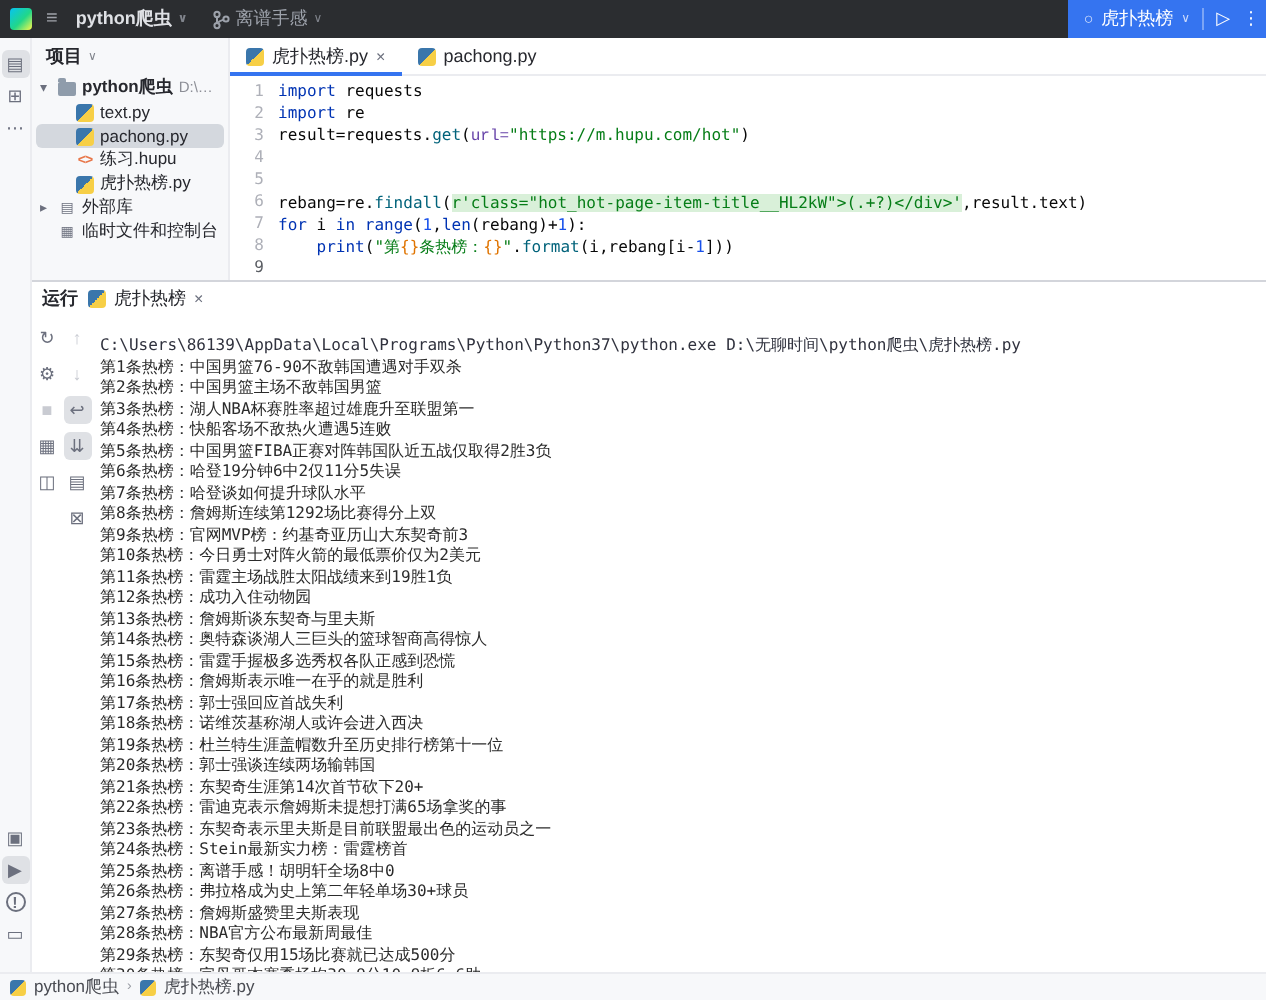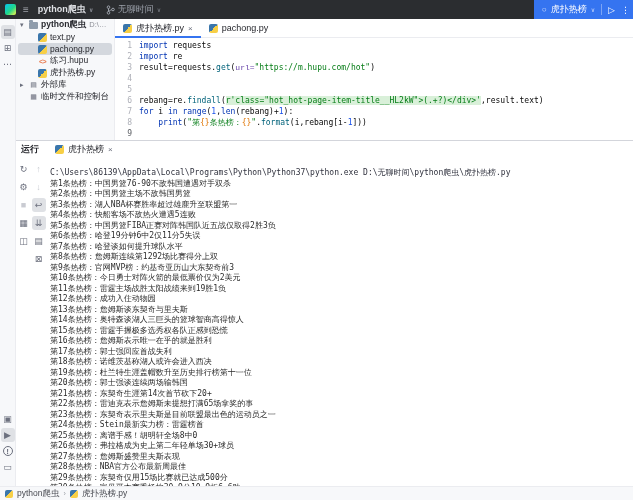--- a/index.html
+++ b/index.html
@@ -62,21 +62,21 @@
   .gutter .cur { color:#5a5d63; }
   .code-body { flex:1; white-space:pre; overflow:hidden; color:#080808; }
   .tok-kw { color:#0033b3; } .tok-builtin { color:#0033b3;margin-top:35px; }
   .tok-str { color:#067d17; } .tok-num { color:#1750eb; }
   .tok-meth { color:#00627a; } .tok-param { color:#6744a9;font-family:Liberation Mono, monospace; }
   .tok-fmt { color:#e07400; }
   .tok-strhl { color:#067d17; background:#d9f0d9; }
 
   
   .runpanel { flex:1; border-top:1px solid #d3d5db; background:#fff; display:flex; flex-direction:column; min-height:0; }
-  .run-header { height:17px; display:flex; align-items:center; font-size:9px; color:#27282e; padding-left:5px; gap:16px; flex:0 0 auto; }
+  .run-header { height:17px; display:flex; align-items:center; font-size:9px; color:#27282e; padding-left:5px; gap:5px; flex:0 0 auto; }
   .run-title { font-weight:bold; }
   .run-tab { display:flex; align-items:center; gap:4px; }
   .run-tab .close { color:#6c707e; font-size:8px; }
   .run-body { flex:1; display:flex; min-height:0; }
   .rp-col { width:15px; display:flex; flex-direction:column; align-items:center; padding-top:2px; flex:0 0 auto; }
   .console { flex:1; font-family:"DejaVu Sans Mono","DejaVu Sans",monospace; font-size:8px; line-height:10.5px; white-space:pre; overflow:hidden; padding-left:4px; color:#2b2b2b; }
   .console .exec { color:#30323e;margin-top:10px; }
 
   
   .statusbar { position:absolute; bottom:0; left:0; right:0; height:14px; background:#f7f8fa; border-top:1px solid #ebecf0; display:flex; align-items:center; font-size:8.5px; color:#494b52; padding-left:5px; gap:4px; }
@@ -94,21 +94,21 @@
   </div>
   <div class="tb-item tb-vcs">
     <svg width="9" height="10" viewBox="0 0 9 10">
       <g fill="none" stroke="#9da2ab" stroke-width="1">
         <circle cx="2.5" cy="2.2" r="1.3"></circle>
           <circle cx="2.5" cy="7.8" r="1.3"></circle>
           <circle cx="7" cy="4.5" r="1.3"></circle>
         <path d="M2.5 3.5 v3 M5.8 4.8 c-1.6.4-2.6 1-3.3 2"></path>
       </g>
     </svg>
-    <span>无聊时间</span>
+    <span>离谱手感</span>
     <span class="chev">∨</span>
   </div>
   <div class="tb-spacer"></div>
   <div class="tb-run">
     <div class="cfg">
       <span class="circle-ic">○</span>
       <span>虎扑热榜</span>
       <span class="chev">∨</span>
     </div>
     <div class="sep"></div>
@@ -131,20 +131,24 @@
         <span class="sicon active">▶</span>
         <span class="sicon excl">!</span>
         <span class="sicon">▭</span>
       </span>
   </div>
 
   <div class="center">
     <div class="upper">
 
       <div class="project-panel">
+        <div class="pp-header">
+          <span>项目</span>
+          <span class="chev">∨</span>
+        </div>
         <div>
             <div class="tree-item bold" style="padding-left: 2px;">
               <span class="chev">▾</span>
               <span class="ti-icon folder"></span>
               <span class="ti-label">python爬虫</span>
               <span class="ti-suffix"> D:\无聊时间\py</span>
             </div>
             <div class="tree-item" style="padding-left: 11px;">
               <span class="chev"></span>
               <span class="ti-icon python"></span>

